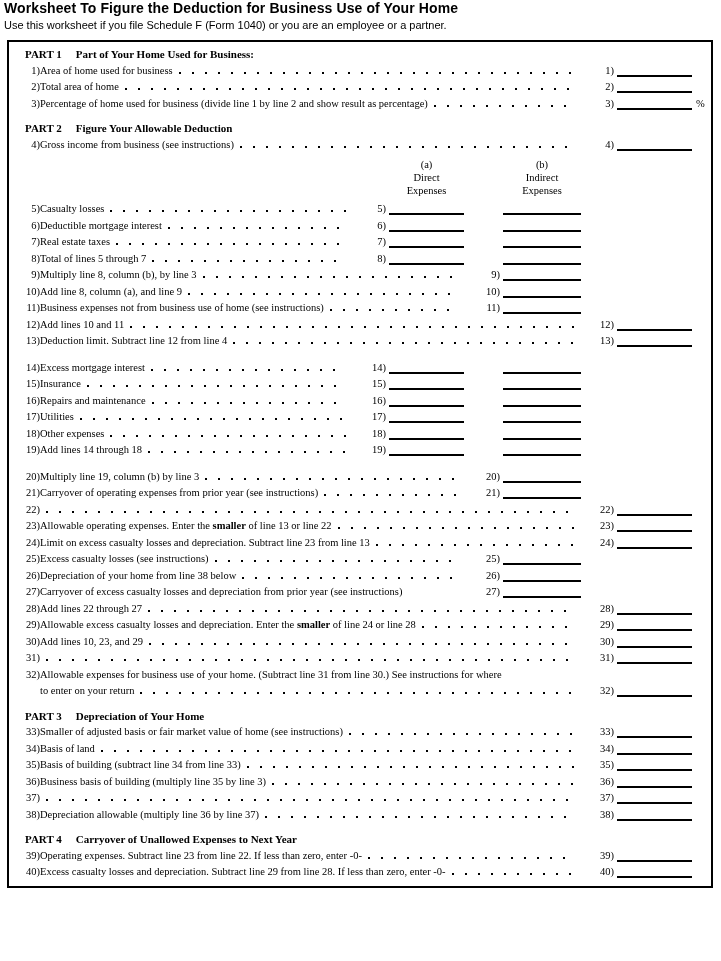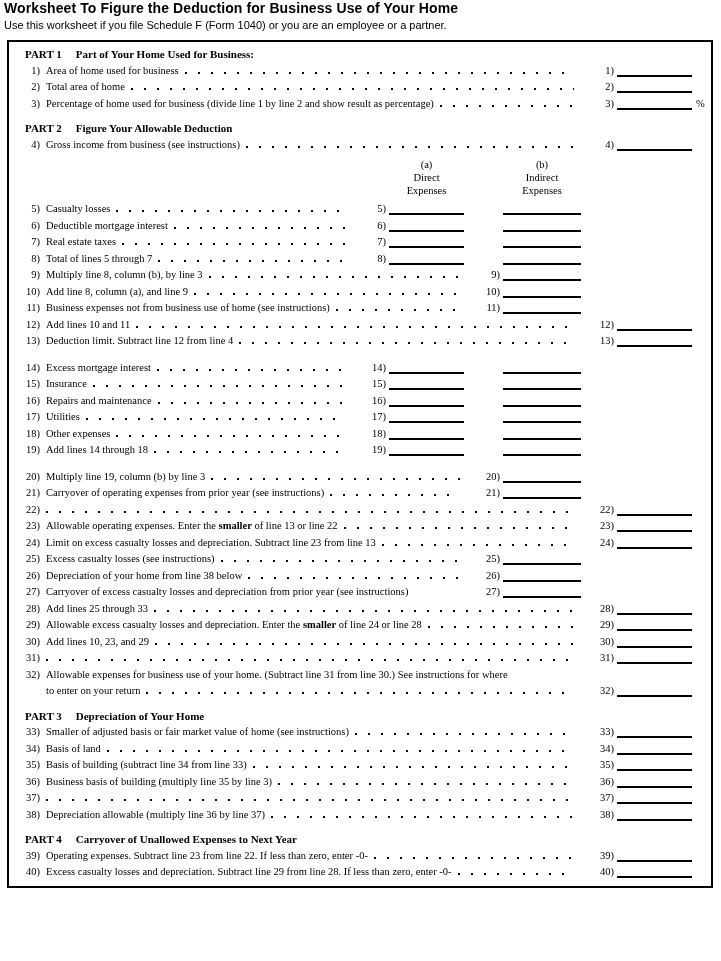--- a/index.html
+++ b/index.html
@@ -13,21 +13,21 @@
   .box{
     position:absolute;left:7px;top:40px;width:706px;height:848px;
     border:2px solid #000;box-sizing:border-box;padding:4px 0 0 0;overflow:hidden;font-family:Liberation Serif, serif;
   }
   .row{display:flex;align-items:baseline;height:16.5px;line-height:16.5px}
   .part-row{padding-left:16px;font-weight:bold;font-size:11px;margin-top:8px;white-space:nowrap}
   .box > .part-row:first-child{margin-top:0}
   .part-label{margin-right:14px}
   .gap-top{margin-top:10px}
   .num{flex:0 0 31px;text-align:right;white-space:pre}
-  .text{margin-left:6px;white-space:nowrap;flex:0 0 auto}
+  .text{margin-left:0;white-space:nowrap;flex:0 0 auto}
   .b{font-weight:bold}
   .dots{
     flex:1 1 0;min-width:0;height:2px;align-self:baseline;margin:0 6px;
     background-image:repeating-linear-gradient(to right,#000 0 2px,transparent 2px 13px);
   }
   .nodots{background-image:none}
   .lab{flex:0 0 34px;text-align:right;margin-right:3px;white-space:pre}
   .blank{height:2px;background:#000;align-self:baseline;position:relative;top:3px}
   .blank-a{flex:0 0 75px}
   .blank-b{flex:0 0 78px}
@@ -300,21 +300,21 @@
     <div class="row item-row">
       <span class="num">27)</span>
       <span class="text">Carryover of excess casualty losses and depreciation from prior year (see instructions)</span>
       <span class="dots nodots"></span>
       <span class="lab">27)</span>
       <span class="blank blank-b"></span>
       <span class="sp-mid"></span>
     </div>
     <div class="row item-row">
       <span class="num">28)</span>
-      <span class="text">Add lines 25 through 33</span>
+      <span class="text">Add lines 22 through 27</span>
       <span class="dots"></span>
       <span class="lab">28)</span>
       <span class="blank blank-r"></span>
       <span class="pct"></span>
     </div>
     <div class="row item-row">
       <span class="num">29)</span>
       <span class="text"><span>Allowable excess casualty losses and depreciation. Enter the </span><span class="b">smaller</span><span> of line 24 or line 28</span></span>
       <span class="dots"></span>
       <span class="lab">29)</span>

